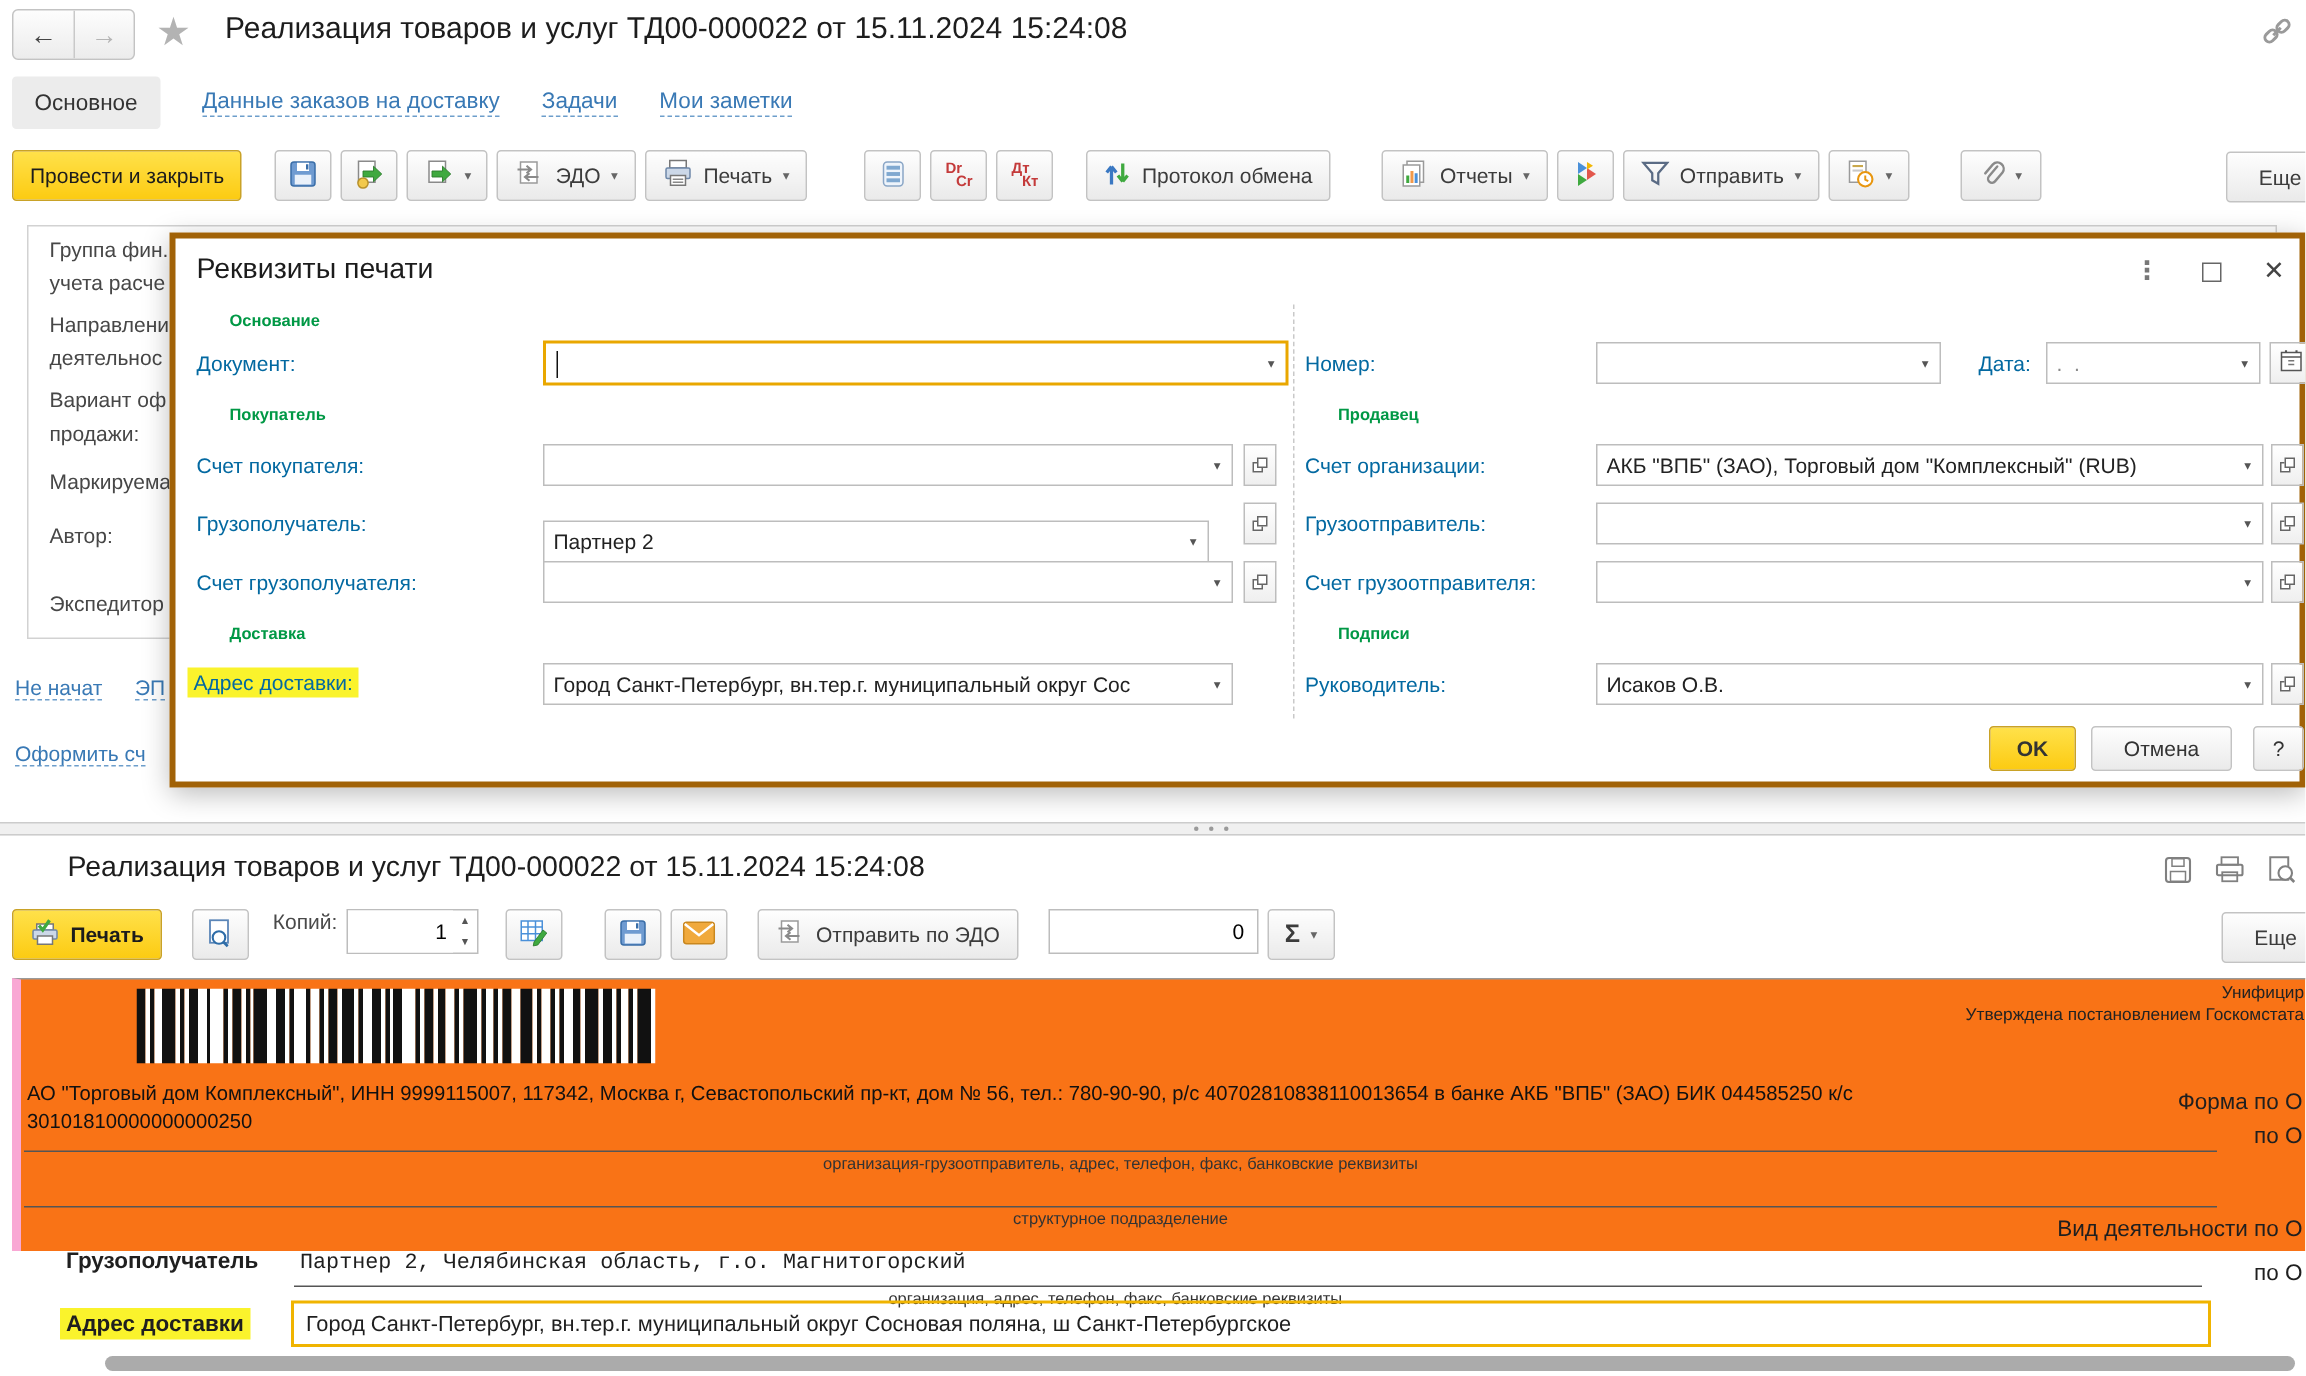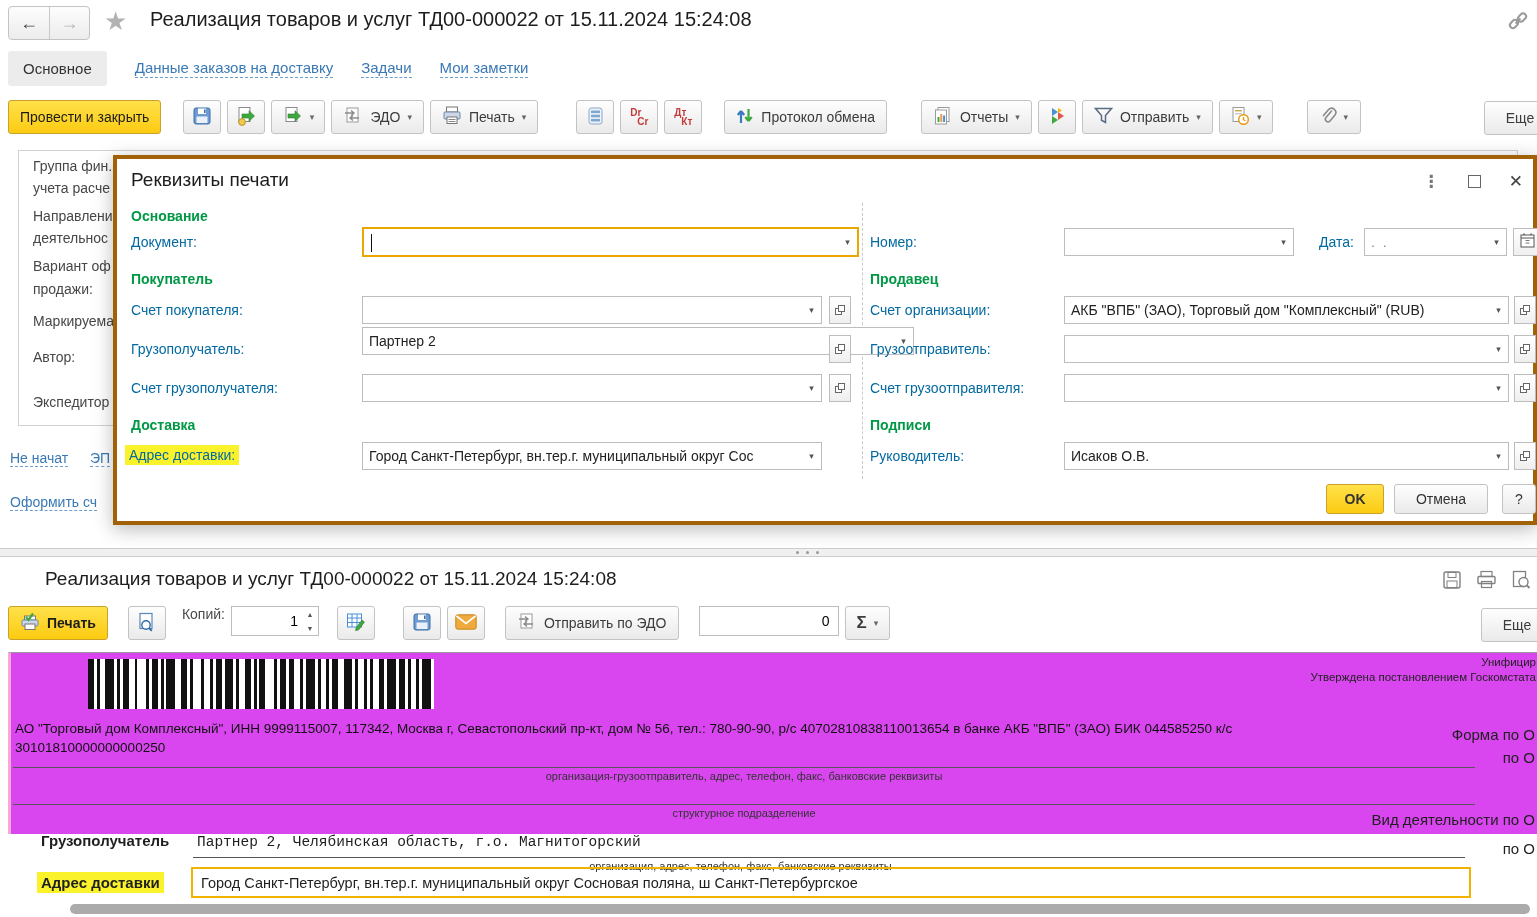--- a/index.html
+++ b/index.html
@@ -42,21 +42,21 @@
   .bg-link { position:absolute; color:#3979b5; border-bottom:1px dashed #6d9ecb; font-size:14px; white-space:nowrap; }
 
   
   .dialog { position:absolute; left:113px; top:155px; width:1424px; height:370px; background:#fff; border:4px solid #a16207; box-shadow:0 4px 18px rgba(0,0,0,.28); }
   .dlg-title { position:absolute; left:14px; top:10px; font-size:19px; color:#1c1c1c; }
   .dlg-controls { position:absolute; right:10px; top:12px; display:flex; gap:28px; align-items:center; color:#555; }
   .dlg-controls span { cursor:pointer; }
   .kebab { font-size:17px; font-weight:bold; color:#777; }
   .maxi { width:13px; height:13px; border:1.5px solid #666; display:inline-block; }
   .closex { font-size:17px; color:#444; }
-  .sect { position:absolute; font-size:14px; font-weight:bold; color:#009845; }
+  .sect { position:absolute; font-size:11px; font-weight:bold; color:#009845;margin-left:22px; }
   .flabel { position:absolute; font-size:14px; color:#0369a1; white-space:nowrap; }
   .fld { position:absolute; display:flex; align-items:stretch; height:28px; border:1px solid #bdbdbd; background:#fff; }
   .fld input { flex:1; min-width:0; border:0; outline:none; padding:0 6px; font:inherit; font-size:14px; color:#222; background:transparent; }
   .fld .dd-zone { width:19px; display:flex; align-items:center; justify-content:center; color:#555; font-size:9px; }
   .fld.focus { border:2px solid #e9a700; height:30px; }
   .open-btn { position:absolute; width:22px; height:28px; border:1px solid #bdbdbd; background:linear-gradient(#fff,#efefef); display:flex; align-items:center; justify-content:center; }
   .glyph-open { position:relative; width:10px; height:10px; }
   .glyph-open i { position:absolute; width:7px; height:7px; border:1px solid #666; background:#fff; display:block; }
   .glyph-open i:first-child { left:0; bottom:0; }
   .glyph-open i:last-child { right:0; top:0; }
@@ -79,21 +79,21 @@
   .pv-toolbar { left:8px; top:606px; height:36px; }
   .spinner { display:flex; align-items:stretch; height:30px; border:1px solid #bdbdbd; width:88px; background:#fff; }
   .spinner input { flex:1; min-width:0; border:0; outline:none; text-align:right; padding:0 4px; font:inherit; }
   .spin-arrows { width:16px; display:flex; flex-direction:column; }
   .spin-arrows span { flex:1; display:flex; align-items:center; justify-content:center; font-size:7px; color:#555; }
   .total-fld { display:flex; align-items:center; height:30px; width:140px; border:1px solid #bdbdbd; background:#fff; }
   .total-fld input { width:100%; border:0; outline:none; text-align:right; padding:0 8px; font:inherit; }
   .sum-btn { font-size:17px; font-weight:bold; }
 
   
-  .print-doc { position:absolute; left:8px; top:652px; width:1529px; height:182px; background:#d946ef; border-left:3px solid #f9a8d4; border-top:1px solid #9a9a9a; font-family:"Liberation Sans",sans-serif; color:#1f1f1f; }
+  .print-doc { position:absolute; left:8px; top:652px; width:1529px; height:182px; background:#f97316; border-left:6px solid #f9a8d4; border-top:1px solid #9a9a9a; font-family:"Liberation Sans",sans-serif; color:#1f1f1f; }
   .barcode { position:absolute; left:77px; top:6px; width:346px; height:50px; display:flex; overflow:hidden; }
   .barcode span { height:100%; }
   .stamp { position:absolute; right:1px; top:2px; text-align:right; font-size:11.5px; line-height:15px; color:#222; white-space:nowrap; }
   .org-info { position:absolute; left:4px; top:66px; width:1268px; font-size:13.5px; line-height:19px; color:#111; }
   .okud { position:absolute; right:2px; top:70px; text-align:right; font-size:15px; line-height:23px; white-space:nowrap; }
   .hline { position:absolute; border-bottom:1px solid #555; }
   .pcap { position:absolute; font-size:11px; color:#333; text-align:center; white-space:nowrap; }
   .activity { position:absolute; right:2px; top:152px; text-align:right; font-size:15px; line-height:29px; white-space:nowrap; }
   .consignee-label { position:absolute; left:30px; top:179px; font-size:15px; font-weight:bold; white-space:nowrap; }
   .consignee-value { position:absolute; left:186px; top:181px; font-size:14.5px; white-space:nowrap;font-family:Liberation Mono, monospace; }
@@ -310,21 +310,21 @@
       <span class="dd-zone">▾</span>
     </div>
     <span class="open-btn" style="left:712px; top:137px">
         <span class="glyph-open">
           <i></i>
           <i></i>
         </span>
       </span>
 
     <span class="flabel" style="left:14px; top:182px">Грузополучатель:</span>
-    <div class="fld" style="left:245px; top:168px; width:552px">
+    <div class="fld" style="left:245px; top:188px; width:444px">
       <input value="Партнер 2" style="">
       <span class="dd-zone">▾</span>
     </div>
     <span class="open-btn" style="left:712px; top:176px">
         <span class="glyph-open">
           <i></i>
           <i></i>
         </span>
       </span>
 

